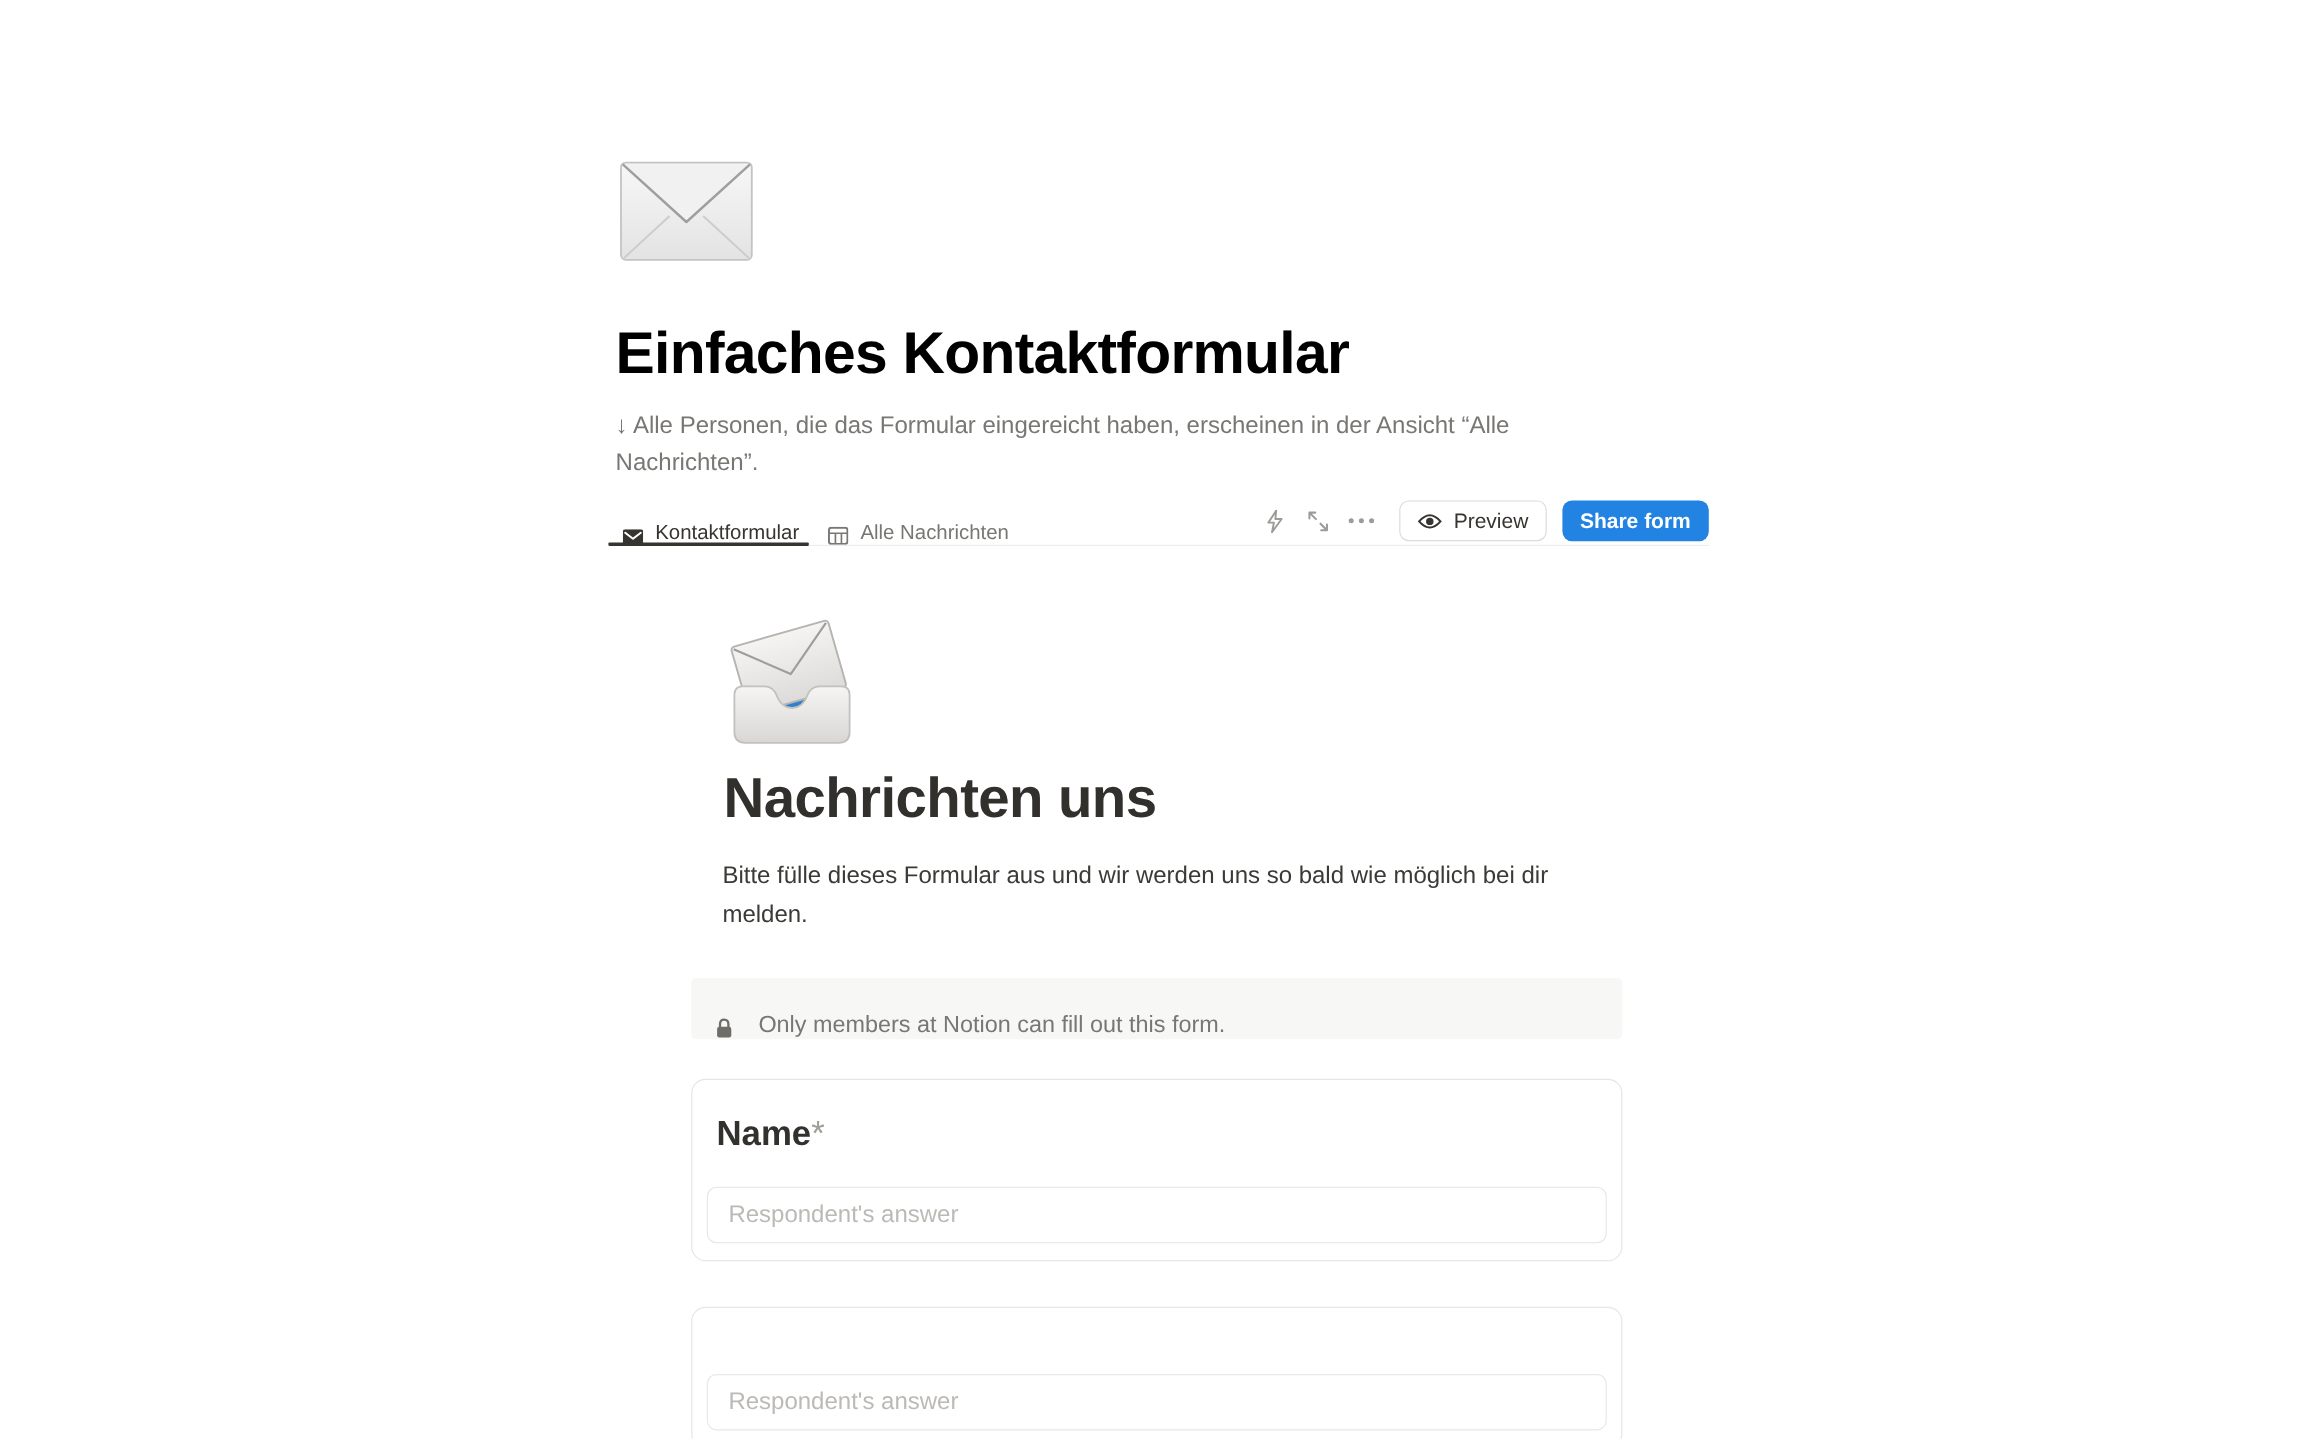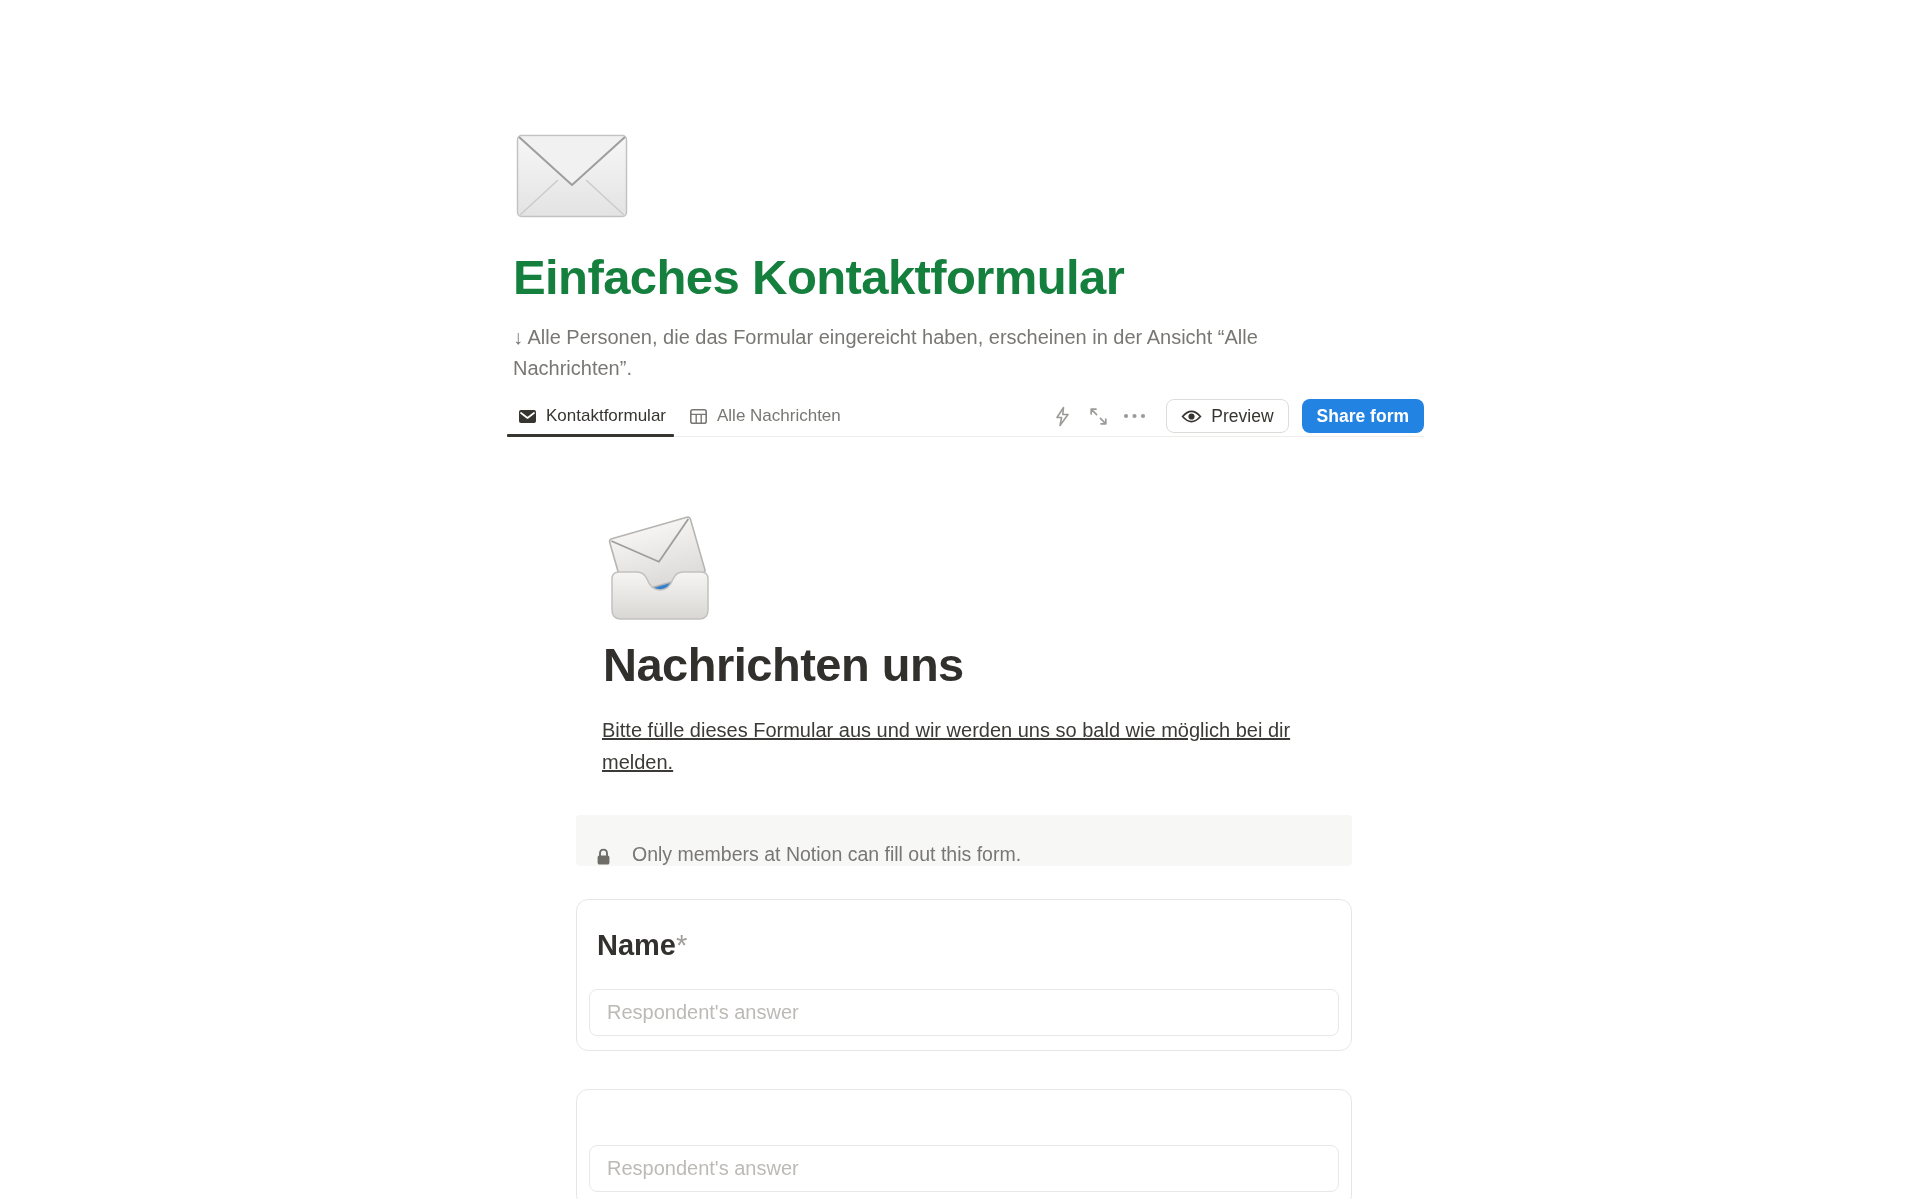--- a/index.html
+++ b/index.html
@@ -3,30 +3,30 @@
 <meta charset="utf-8">
 <style>
   * { margin:0; padding:0; box-sizing:border-box; }
   html,body { width:1920px; height:1199px; background:#ffffff; overflow:hidden;
               font-family:"Liberation Sans", sans-serif; }
   .page { position:relative; width:1920px; height:1199px; background:#fff; }
 
   
   .header { position:absolute; left:513px; top:133px; width:911px; }
   .page-emoji { display:block; width:112px; height:86px; margin-left:3px; }
-  .page-title { margin-top:30px; font-size:49px; font-weight:700; color:#15803d;
+  .page-title { margin-top:48px; font-size:49px; font-weight:700; color:#000000;
                 letter-spacing:-0.6px; }
   .page-subtitle { margin-top:17px; max-width:840px; font-size:20px; line-height:31px;
                    color:#787774; }
 
   
   .tabbar { margin-top:12px; height:41px; display:flex; align-items:center;
             border-bottom:1px solid #ededeb; }
   .tabs { display:flex; margin-left:-6px; height:100%; }
-  .tab { display:flex; align-items:center; gap:10px; padding:0 12px; height:100%;
+  .tab { display:flex; align-items:flex-end; gap:10px; padding:0 12px; height:100%;
          font-size:17px; cursor:pointer; position:relative; }
   .tab.active { color:#37352f; font-weight:500; }
   .tab.active::after { content:""; position:absolute; left:0; right:4px; bottom:-1px;
                        height:3px; background:#37352f; border-radius:1px; }
   .tab.inactive { color:#787774; font-weight:400; }
   .toolbar { margin-left:auto; display:flex; align-items:center; }
   .tool-icon { display:flex; align-items:center; justify-content:center; width:28px;
                height:28px; cursor:pointer; }
   .tool-icon + .tool-icon { margin-left:8px; }
   .btn { display:flex; align-items:center; height:34px; border-radius:8px;
@@ -35,21 +35,21 @@
                  border:1px solid #dedcd8; color:#37352f; }
   .btn-share { margin-left:13px; padding:0 15px; background:#2383e2; color:#ffffff;
                font-weight:600; border:none; }
 
   
   .form-wrap { position:absolute; left:576px; top:513px; width:776px; }
   .form-emoji { display:block; width:112px; height:112px; margin-left:28px; }
   .form-title { margin-top:12px; margin-left:27px; font-size:47px; font-weight:700;
                 color:#32302c; letter-spacing:-0.5px; }
   .form-desc { margin-top:22px; margin-left:26px; width:748px; font-size:20px;
-               line-height:32px; color:#3b3a36;text-decoration:underline; }
+               line-height:32px; color:#3b3a36; }
   .notice { margin-top:37px; width:100%; height:51px; background:#f7f7f5;
             border-radius:4px; display:flex; align-items:flex-end; padding-left:20px;
             gap:21px; }
   .notice-text { font-size:19.5px; color:#787774; }
 
   .field-card { margin-top:33px; width:100%; border:1px solid #e7e6e2;
                 border-radius:12px; background:#fff; padding:28px 12px 14px 12px; }
   .field-card + .field-card { margin-top:38px; }
   .field-label { margin-left:8px; font-size:29px; line-height:34px; font-weight:700;
                  color:#33312d; }

